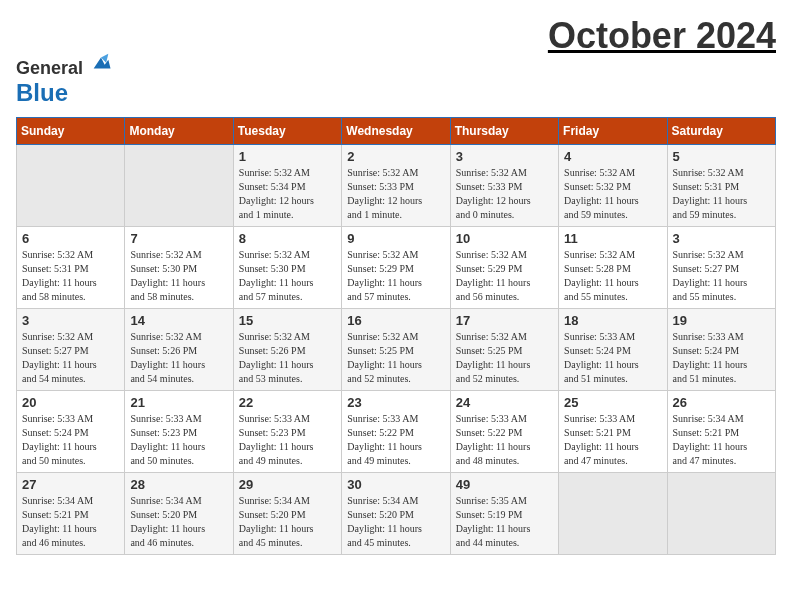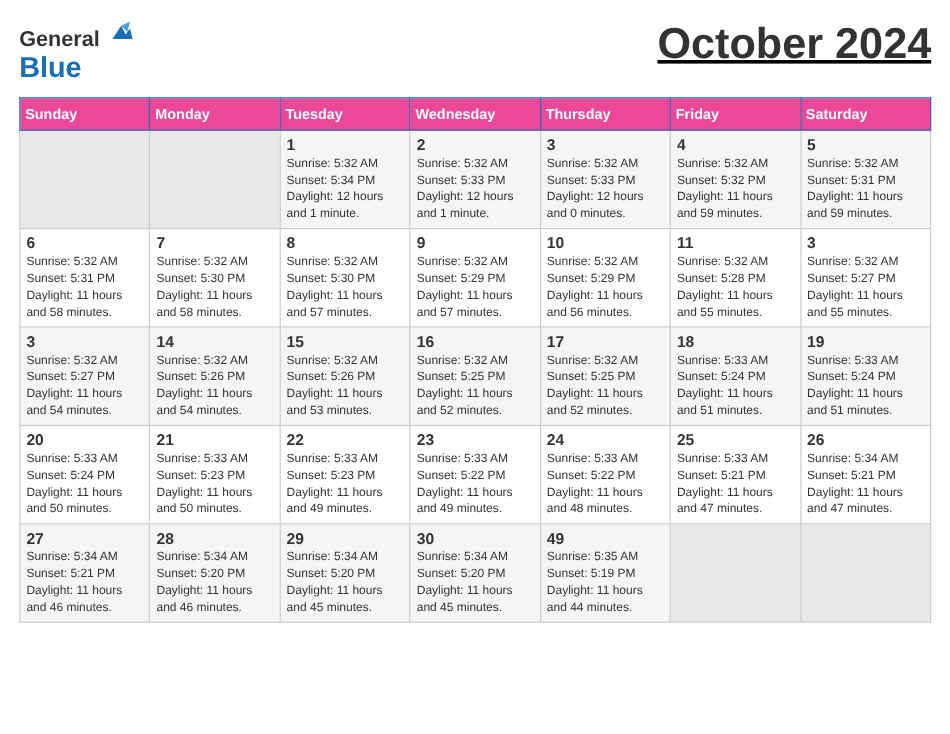--- a/index.html
+++ b/index.html
@@ -12,20 +12,21 @@
     }
     .header-area {
       display: flex;
       justify-content: space-between;
       align-items: flex-start;
       margin-bottom: 10px;
     }
     .logo {
       display: flex;
       align-items: center;
+      margin-top: 36px;
     }
     .logo-text-general {
       font-size: 18px;
       font-weight: bold;
       color: #333;
     }
     .logo-text-blue {
       font-size: 24px;
       font-weight: bold;
       color: #1a6eb5;
@@ -49,21 +50,21 @@
       font-size: 15px;
       color: #333;
       margin-top: 2px;
     }
     table {
       width: 100%;
       border-collapse: collapse;
       table-layout: fixed;
     }
     thead tr th {
-      background-color: #ec4899;
+      background-color: #c2410c;
       color: #fff;
       font-size: 12px;
       font-weight: bold;
       padding: 6px 4px;
       text-align: left;
       border: 1px solid #2d6db5;
     }
     tbody tr td {
       border: 1px solid #ccc;
       vertical-align: top;
@@ -84,20 +85,21 @@
       font-size: 13px;
       font-weight: bold;
       color: #333;
       display: block;
       margin-bottom: 2px;
     }
     .day-info {
       font-size: 10px;
       color: #333;
       line-height: 1.4;
+      font-family: Liberation Serif, serif;
     }
     .empty-cell {
       background: #e8e8e8 !important;
     }
   </style>
 </head>
 <body>
 
 <div class="header-area">
   <div class="logo">

